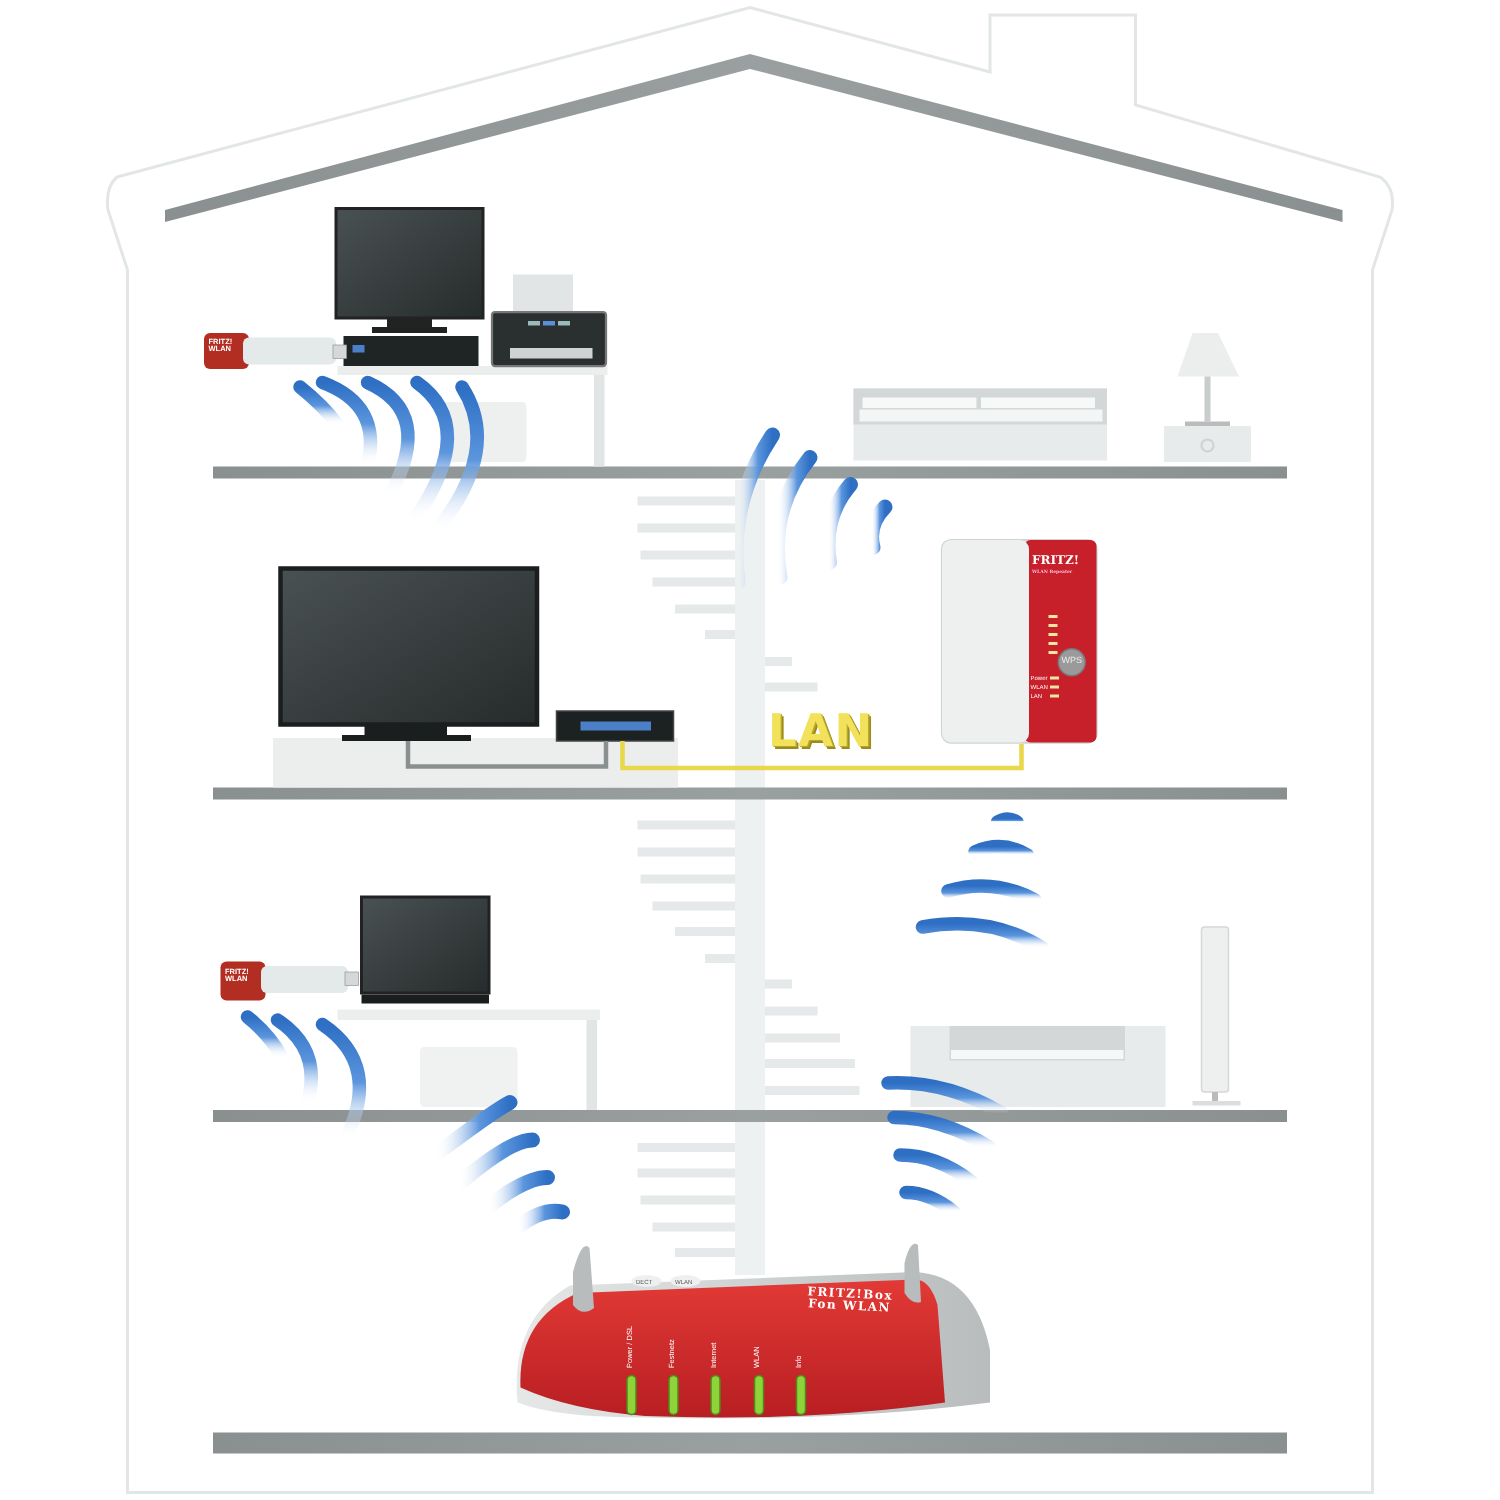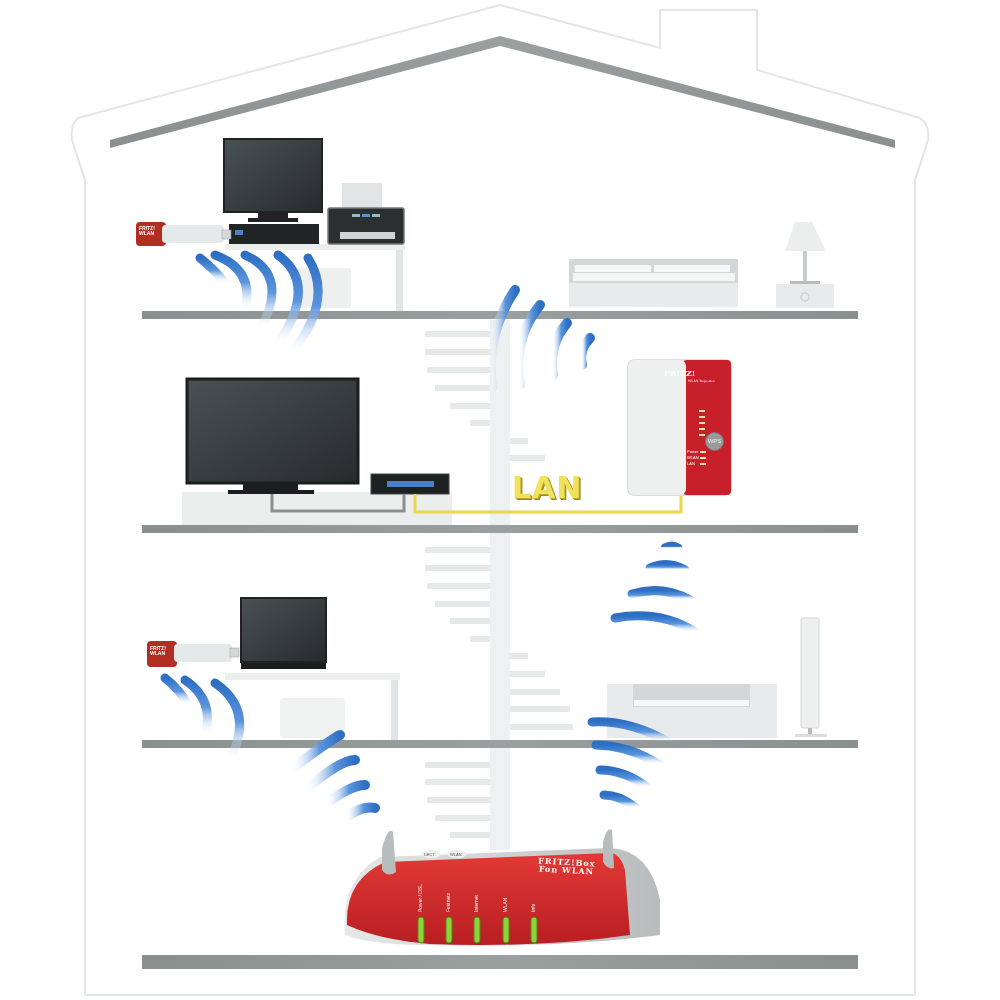--- a/index.html
+++ b/index.html
@@ -1,21 +1,21 @@
 <!DOCTYPE html>
 <html><head>
 <meta charset="utf-8">
 <style>
   html,body{margin:0;padding:0;background:#ffffff;}
   body{width:1000px;height:1000px;position:relative;overflow:hidden;font-family:"Liberation Sans",sans-serif;}
   svg.scene{position:absolute;left:0;top:0;}
   .lan-label{position:absolute;left:512px;top:470px;font-family:"DejaVu Sans",sans-serif;font-weight:bold;font-size:30px;color:#f2e15a;text-shadow:1px 1px 0 #b9a628,2px 2px 0 #9a8a20;letter-spacing:1px;}
   .brand{position:absolute;color:#fff;font-family:"DejaVu Serif",serif;font-weight:bold;}
   .router-brand{left:538px;top:858px;font-size:8px;line-height:8px;letter-spacing:1px;text-align:center;transform:rotate(3deg);}
-  .rep-brand{left:664px;top:368px;font-size:8px;}
+  .rep-brand{left:688px;top:368px;font-size:8px;}
   .rep-sub{left:688px;top:379px;font-size:3px;color:#fbd;}
   .rep-stat{position:absolute;font-size:4px;color:#fff;}
   .wps{position:absolute;left:705px;top:432px;width:17px;height:17px;border-radius:50%;background:#9a9a9a;border:1px solid #777;color:#eee;font-size:6px;line-height:17px;text-align:center;}
   .led-label{position:absolute;color:#fff;font-size:5px;transform:rotate(-90deg);transform-origin:left top;white-space:nowrap;}
   .btn-label{position:absolute;color:#555;font-size:4px;}
   .stick-logo{position:absolute;color:#fff;font-size:5px;font-weight:bold;line-height:5px;}
 </style>
 </head>
 <body>
 

